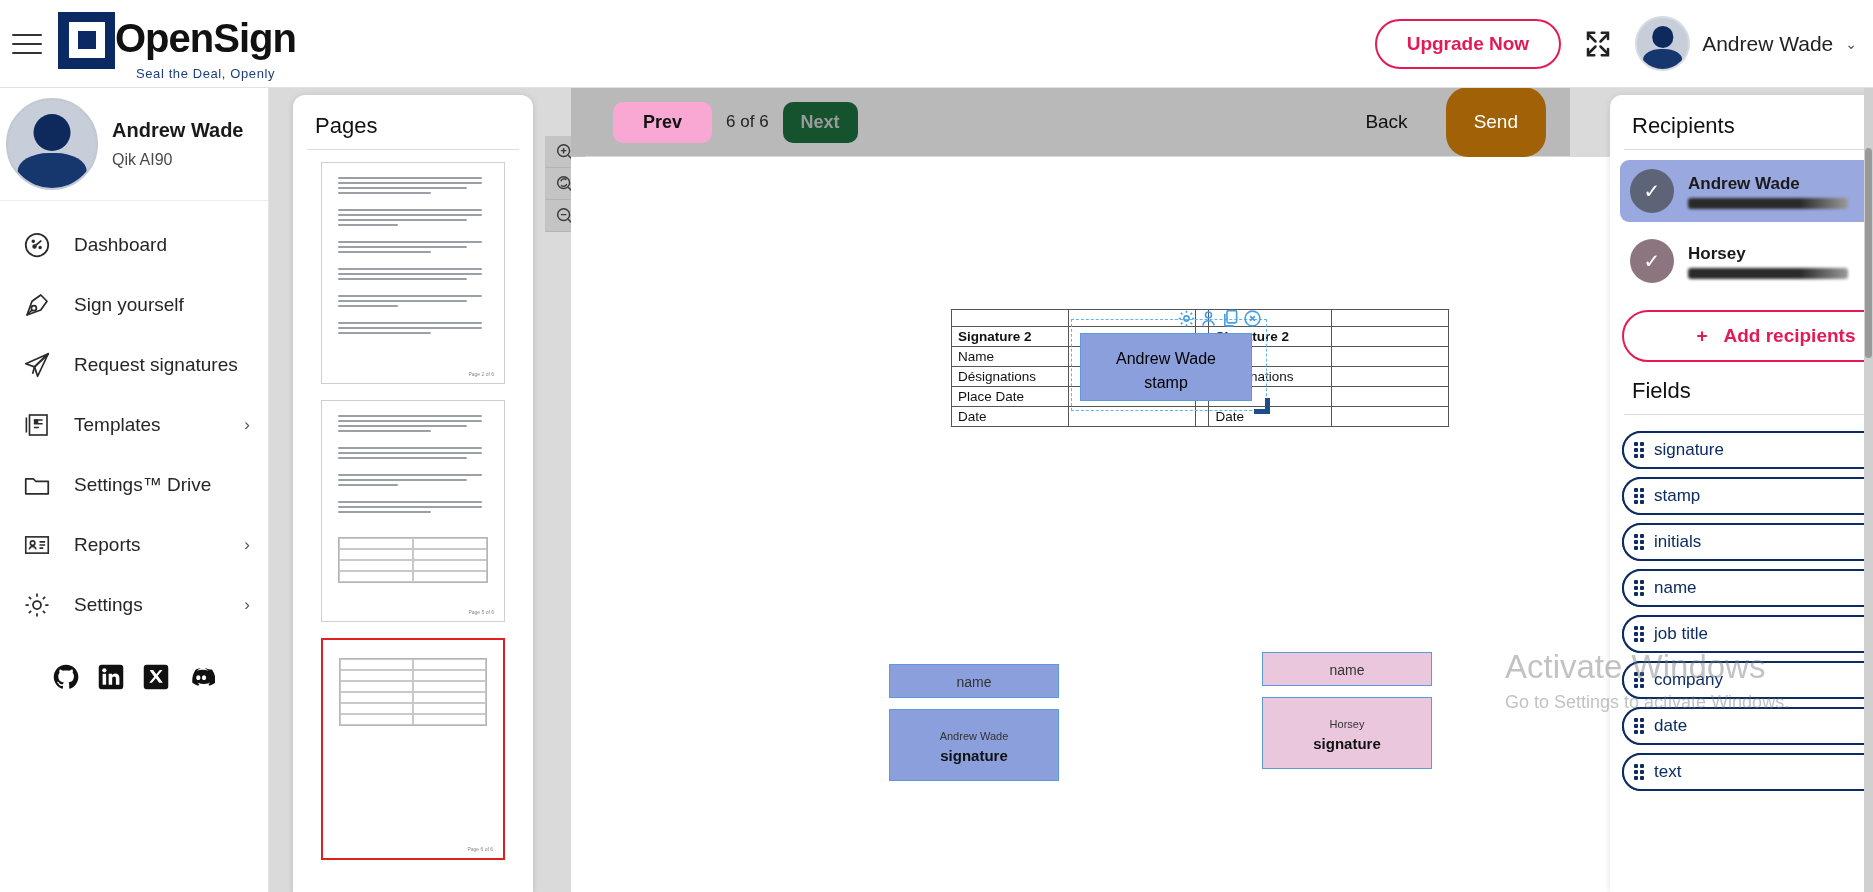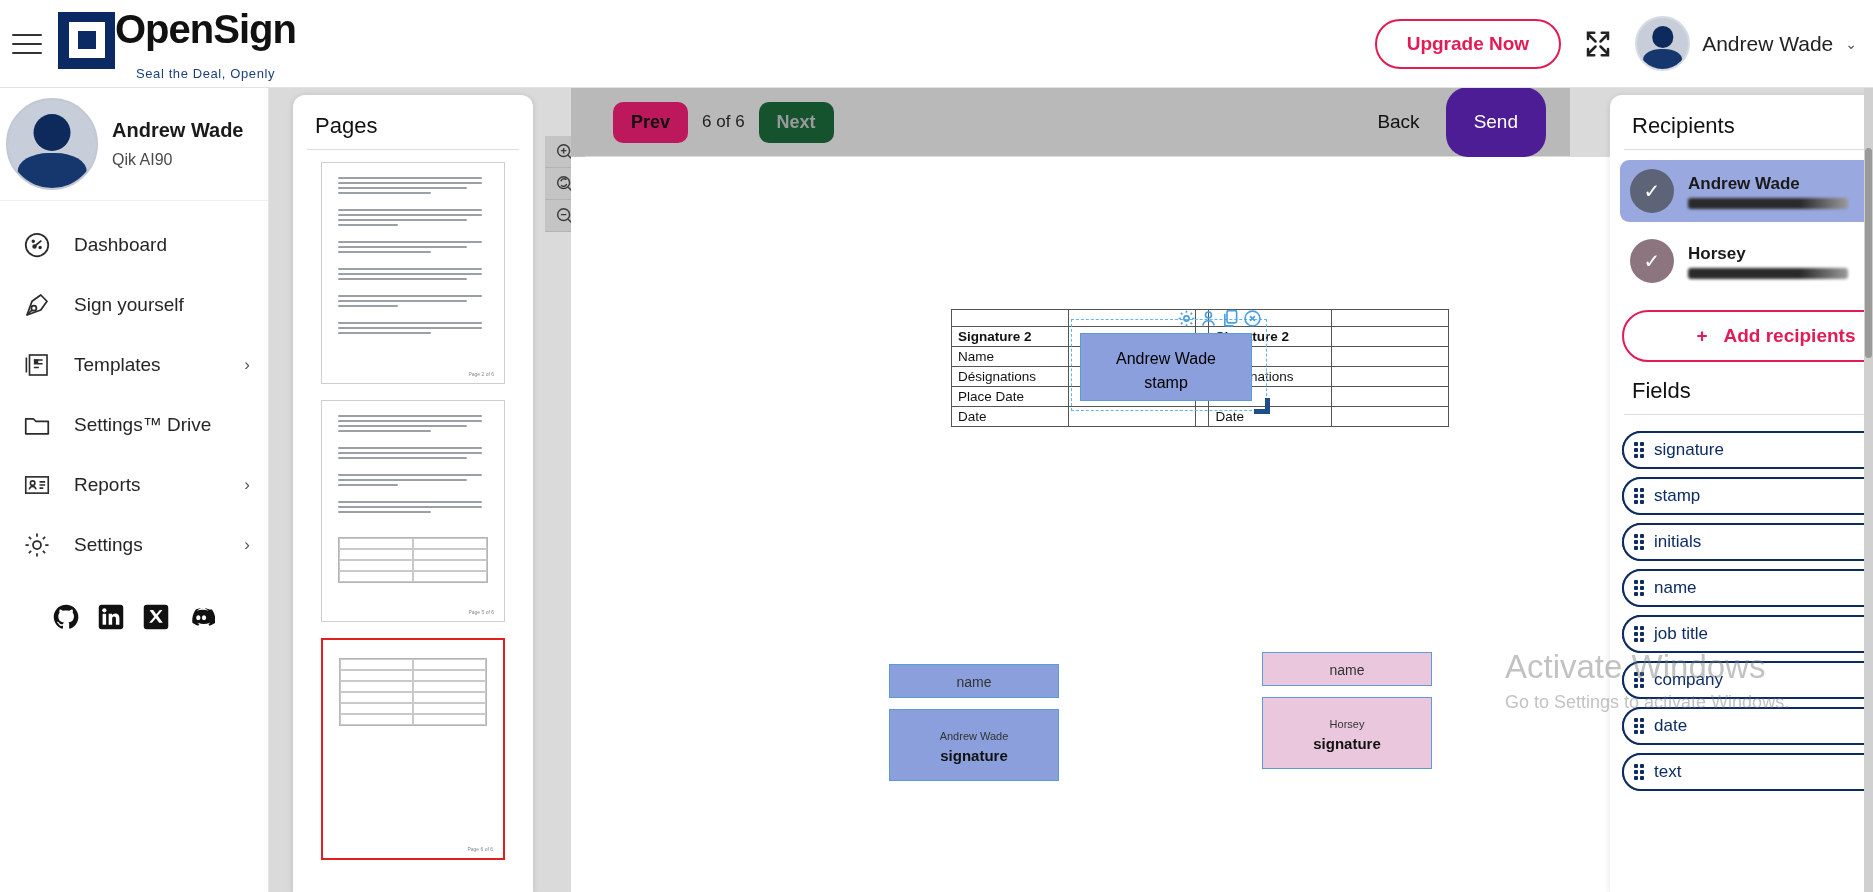--- a/index.html
+++ b/index.html
@@ -23,21 +23,21 @@
   .brand { display:flex; align-items:flex-start; }
   .brand-logo {
     width:57px; height:57px; background:#0b2a63; display:flex; align-items:center; justify-content:center;
     margin-top:5px;
   }
   .brand-logo .inner { width:36px; height:36px; background:#fff; display:flex; align-items:center; justify-content:center; }
   .brand-logo .core { width:18px; height:18px; background:#0b2a63; }
   .brand-name { font-size:40px; font-weight:bold; color:#111; line-height:44px; letter-spacing:-1px; }
   .brand-tag { font-size:13px; color:#1c3f7c; letter-spacing:0.6px; margin-top:-3px; padding-left:78px; }
   .brand-wrap { display:flex; flex-direction:column; }
-  .brand-row { display:flex; }
+  .brand-row { display:flex; align-items:center; }
 
   .topbar-right { margin-left:auto; display:flex; align-items:center; gap:22px; padding-right:16px; }
   .upgrade-btn {
     border:2px solid #e31b54; color:#e31b54; background:#fff; font-size:19px; font-weight:bold;
     border-radius:30px; padding:12px 30px; cursor:pointer;
   }
   .expand-icon { width:30px; height:30px; cursor:pointer; }
   .user-chip { display:flex; align-items:center; gap:12px; cursor:pointer; }
   .avatar-sm { width:55px; height:55px; border-radius:50%; background:#c7ced9; border:2px solid #d7dbe2;
                overflow:hidden; position:relative; }
@@ -97,28 +97,28 @@
   .zoomstrip { position:absolute; left:276px; top:48px; width:40px; background:#c4c4c4;
                display:flex; flex-direction:column; }
   .zbtn { width:40px; height:32px; display:flex; align-items:center; justify-content:center; cursor:pointer;
           border-bottom:1px solid #b4b4b4; color:#3a3a3a; }
 
   
   .doc-toolbar {
     position:absolute; left:302px; top:0; width:999px; height:68px;
     display:flex; align-items:center; background:#b9b9b9;
   }
-  .prev-btn { background:#be185d; color:#111; font-size:18px; font-weight:bold; border:none;
-              border-radius:10px; padding:10px 18px; margin-left:42px; cursor:pointer; }
+  .prev-btn { background:#f9a8d4; color:#111; font-size:18px; font-weight:bold; border:none;
+              border-radius:10px; padding:10px 30px; margin-left:42px; cursor:pointer; }
   .pageinfo { font-size:17px; color:#222; margin:4px 14px; }
   .next-btn { background:#14532d; color:#9a9a9a; font-size:18px; font-weight:bold; border:none;
               border-radius:10px; padding:10px 18px; cursor:pointer; }
-  .tb-right { margin-left:auto; display:flex; align-items:center; gap:26px; padding-right:24px; }
+  .tb-right { margin-left:auto; display:flex; align-items:center; gap:38px; padding-right:24px; }
   .back-btn { background:none; border:none; font-size:19px; color:#111; cursor:pointer; font-weight:500; }
-  .send-btn { background:#4c1d95; color:#fff; border:none; border-radius:22px; font-size:19px;
+  .send-btn { background:#a16207; color:#fff; border:none; border-radius:22px; font-size:19px;
               padding:24px 28px; cursor:pointer; font-weight:500; }
 
   
   .docpage { position:absolute; left:302px; top:69px; width:1194px; height:736px; background:#fff; overflow:hidden; }
 
   .sigtable { position:absolute; left:380px; top:152px; width:498px; border-collapse:collapse; }
   .sigtable td { border:1px solid #555; font-size:13.5px; color:#111; padding:2px 6px; height:17px; }
   .sigtable td.b { font-weight:bold; }
   .sigtable .c1 { width:118px; } .sigtable .c2 { width:130px; }
   .sigtable .c3 { width:13px; } .sigtable .c4 { width:123px; } .sigtable .c5 { width:120px; }
@@ -258,20 +258,31 @@
           <svg viewBox="0 0 24 24" width="30" height="30" fill="none" stroke="#2b2b2b" stroke-width="1.4" stroke-linejoin="round">
             <path d="M4 20 8 9l7-5 5 5-5 7-11 4Z"></path>
               <circle cx="9.5" cy="14.5" r="2"></circle>
               <path d="M4 20l4.1-4.1"></path>
           </svg>
         </span>
         <span class="nav-label">Sign yourself</span>
         <span class="nav-chev"></span>
       </div>
 
+      <div class="nav-item">
+        <span class="nav-ico">
+          <svg viewBox="0 0 24 24" width="30" height="30" fill="none" stroke="#2b2b2b" stroke-width="1.4" stroke-linejoin="round">
+            <path d="M21 3 3 11l7 2.5L21 3Z"></path>
+              <path d="M21 3 10 13.5 12.5 21 21 3Z"></path>
+              <path d="M10 13.5 8.5 19"></path>
+          </svg>
+        </span>
+        <span class="nav-label">Request signatures</span>
+        <span class="nav-chev"></span>
+      </div>
 
       <div class="nav-item">
         <span class="nav-ico">
           <svg viewBox="0 0 24 24" width="30" height="30" fill="none" stroke="#2b2b2b" stroke-width="1.3">
             <rect x="6" y="4" width="14" height="16"></rect>
               <path d="M3.5 6v12M9.5 8h7M9.5 11h7M9.5 14h4"></path>
             <rect x="9.5" y="7.5" width="3.5" height="3.5" fill="#2b2b2b" stroke="none"></rect>
           </svg>
         </span>
         <span class="nav-label">Templates</span>

